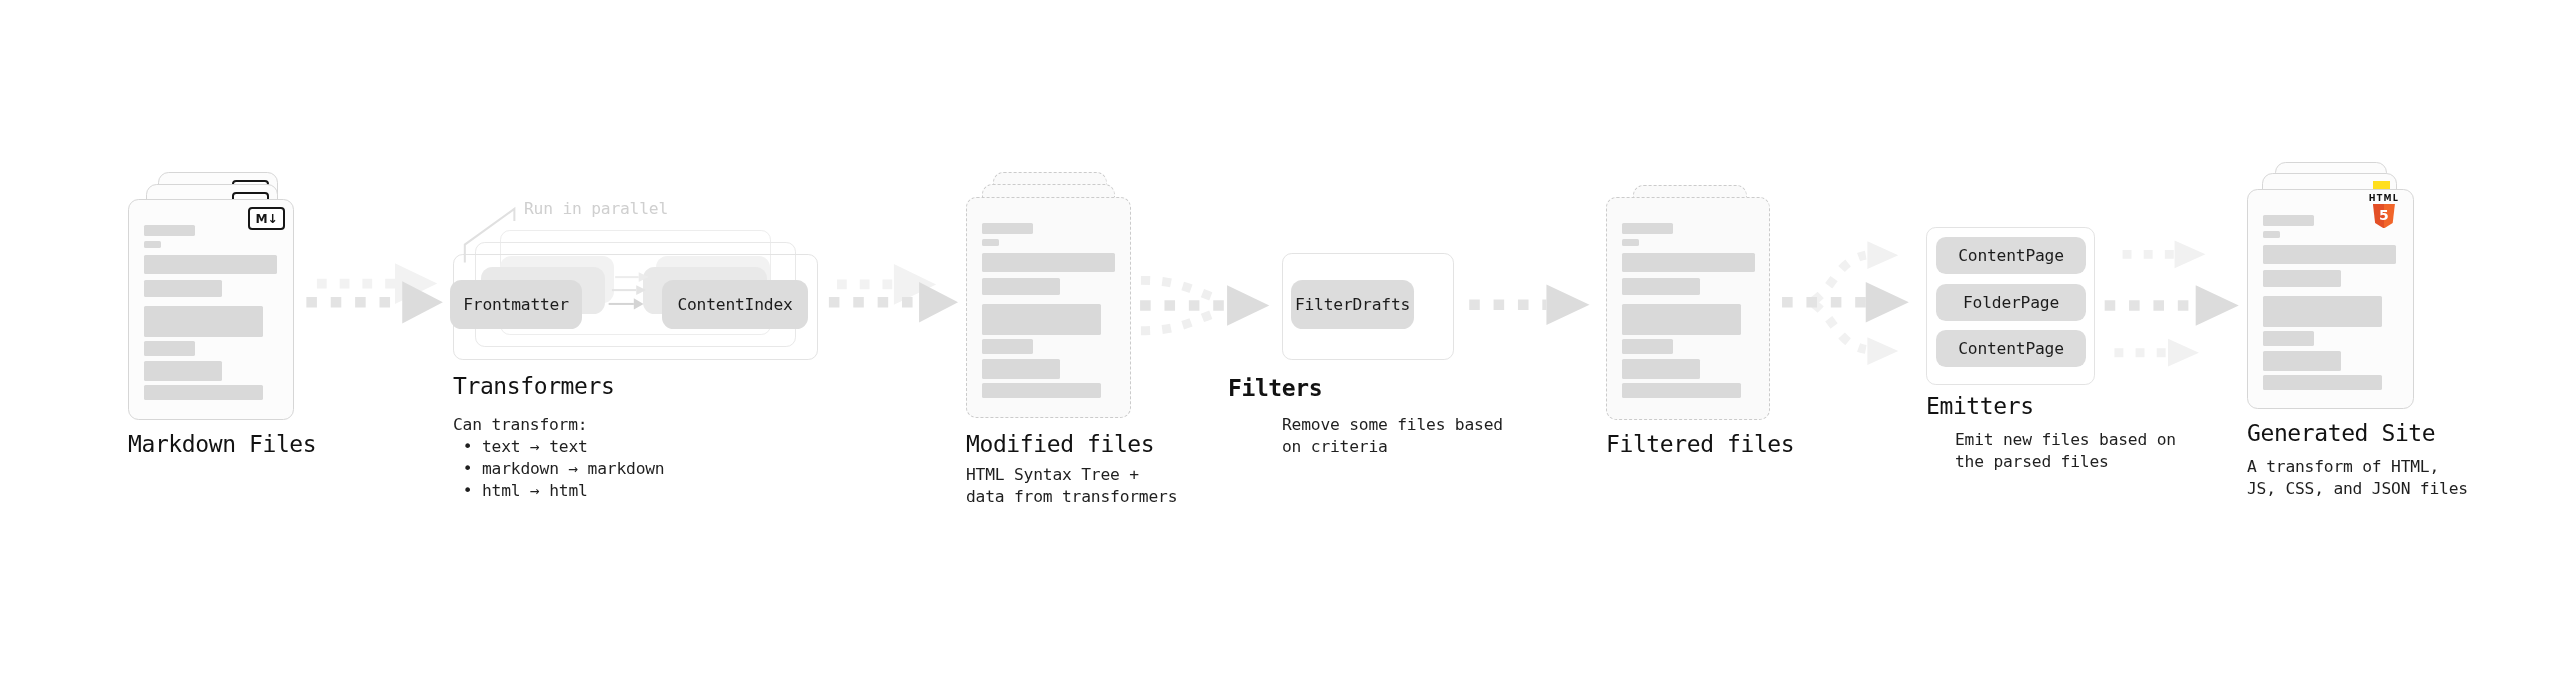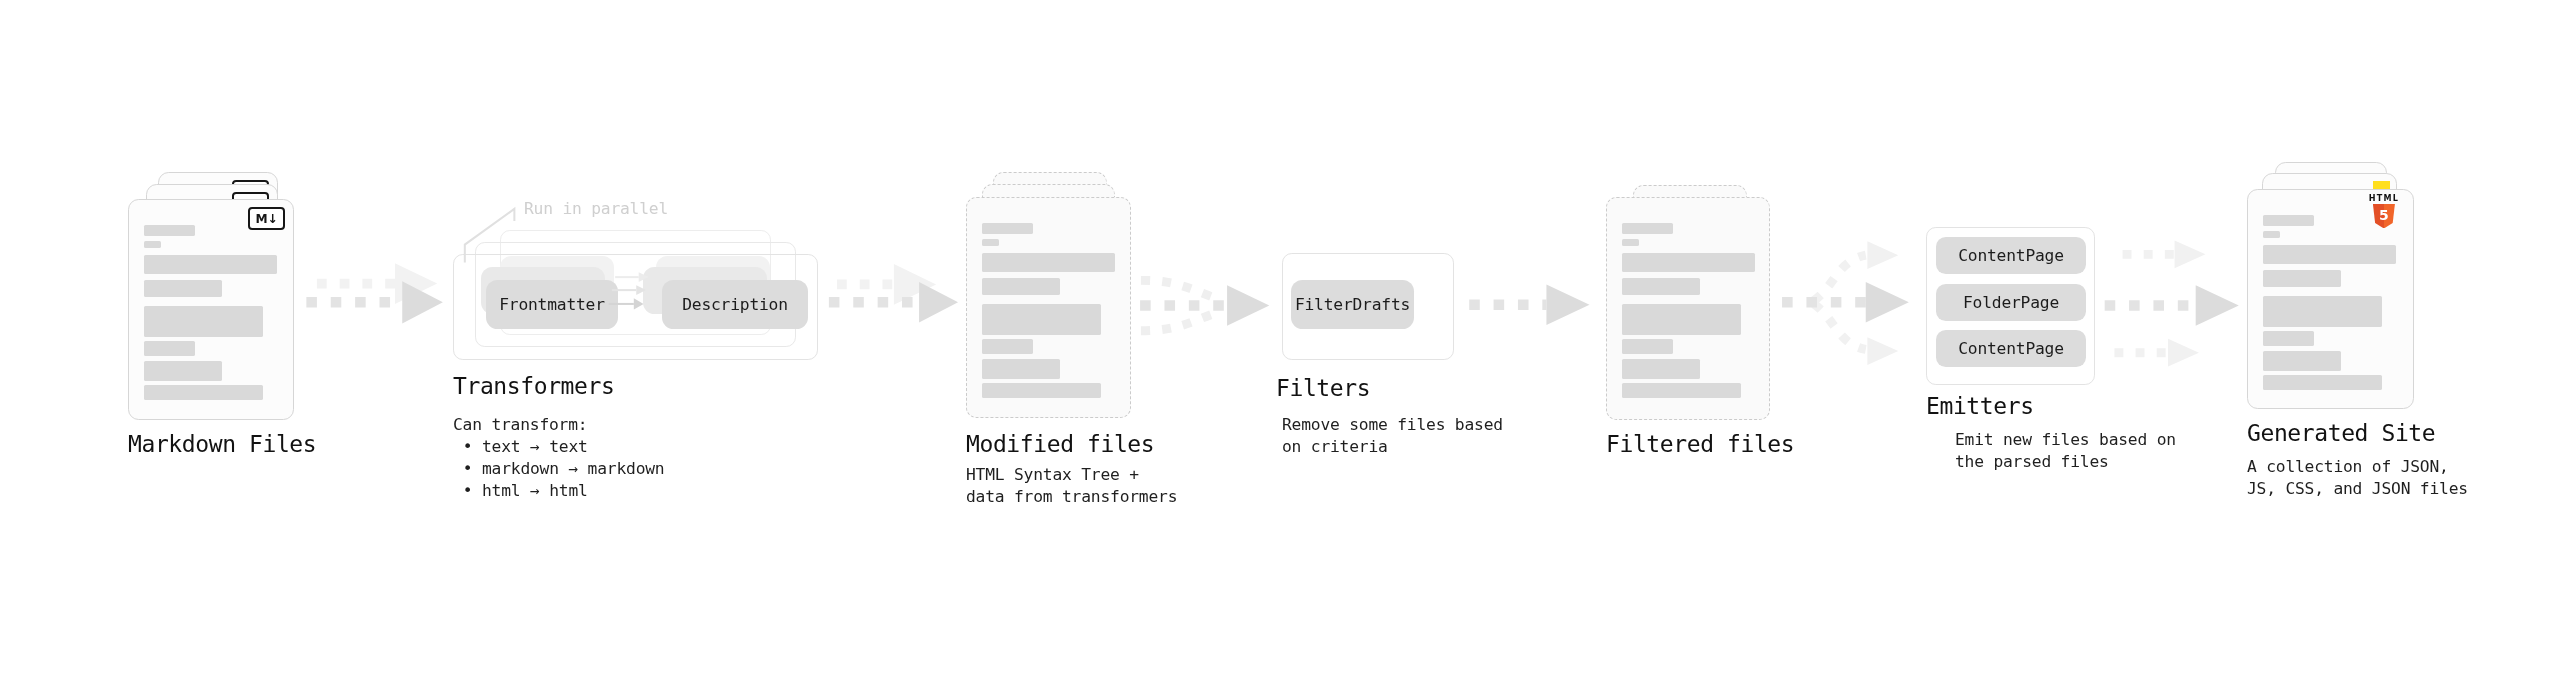--- a/index.html
+++ b/index.html
@@ -151,25 +151,25 @@
 
   <div>
     <div class="ann">Run in parallel</div>
 
     <div class="obox" style="left:500px;top:230px;width:271px;height:105px;border:1.6px solid #ededed;z-index:1;"></div>
     <div class="obox" style="left:475px;top:242px;width:321px;height:105px;border:1.6px solid #e8e8e8;z-index:1;"></div>
     <div class="obox" style="left:453px;top:254px;width:365px;height:106px;border:1.6px solid #e3e3e3;z-index:2;"></div>
 
     <div class="ghost g2" style="left:500px;top:256px;width:114px;height:47px;"></div>
     <div class="ghost g1" style="left:481px;top:267px;width:124px;height:47px;"></div>
-    <div class="pill" style="left:486px;top:280px;width:132px;height:49px;text-align:center;">Frontmatter</div>
+    <div class="pill" style="left:450px;top:280px;width:132px;height:49px;text-align:center;">Frontmatter</div>
 
     <div class="ghost g2" style="left:656px;top:256px;width:114px;height:47px;"></div>
     <div class="ghost g1" style="left:643px;top:267px;width:124px;height:47px;"></div>
-    <div class="pill" style="left:662px;top:280px;width:146px;height:49px;">Description</div>
+    <div class="pill" style="left:662px;top:280px;width:146px;height:49px;">ContentIndex</div>
 
     <div class="h" style="left:453px;top:373px;">Transformers</div>
     <div class="d" style="left:453px;top:414px;">
       <div>Can transform:</div>
       <div style="padding-left:9.8px;">• text → text</div>
       <div style="padding-left:9.8px;">• markdown → markdown</div>
       <div style="padding-left:9.8px;">• html → html</div>
     </div>
   </div>
 
@@ -191,21 +191,21 @@
     <div class="h" style="left:966px;top:431px;">Modified files</div>
     <div class="d" style="left:966px;top:464px;">
       <div>HTML Syntax Tree +</div>
       <div>data from transformers</div>
     </div>
   </div>
 
   <div>
     <div class="obox" style="left:1282px;top:253px;width:172px;height:107px;border:1.6px solid #e3e3e3;background:#fff;z-index:2;"></div>
     <div class="pill" style="left:1291px;top:280px;width:123px;height:49px;">FilterDrafts</div>
-    <div class="h" style="left:1276px;top:375px;">Filters</div>
+    <div class="h" style="left:1228px;top:375px;font-weight:bold;">Filters</div>
     <div class="d" style="left:1282px;top:414px;">
       <div>Remove some files based</div>
       <div>on criteria</div>
     </div>
   </div>
 
   <div>
     <div class="card dash" style="left:1633px;top:185px;width:114px;height:223px;z-index:1;"></div>
     <div class="card dash" style="left:1606px;top:197px;width:164px;height:223px;z-index:2;">
       <div class="skel">
@@ -257,19 +257,19 @@
         </div>
       <div class="html5">
         <div class="word">HTML</div>
         <div class="shield">
             <span>5</span>
           </div>
       </div>
     </div>
     <div class="h" style="left:2247px;top:420px;">Generated Site</div>
     <div class="d" style="left:2247px;top:456px;">
-      <div>A collection of JSON,</div>
+      <div>A transform of HTML,</div>
       <div>JS, CSS, and JSON files</div>
     </div>
   </div>
 
 </div>
 
 
 </body></html>

